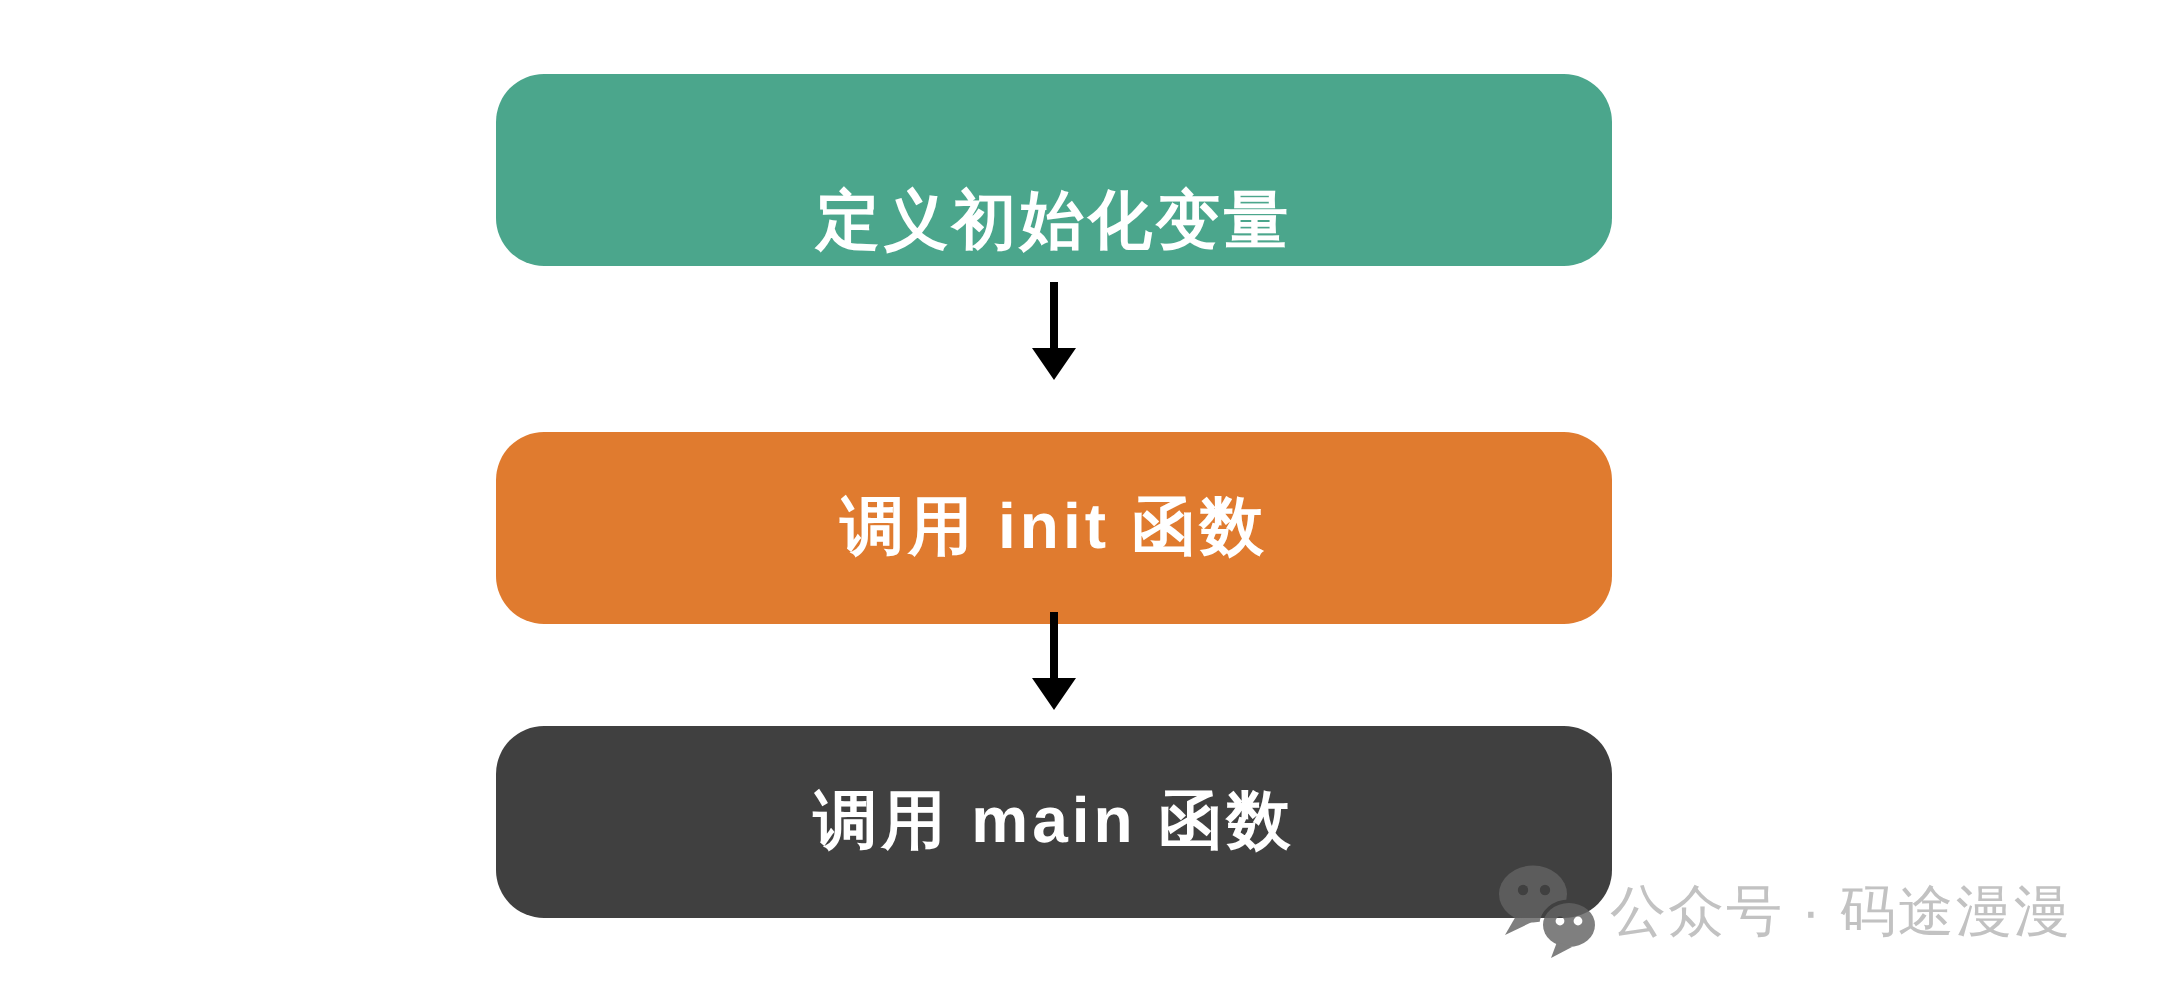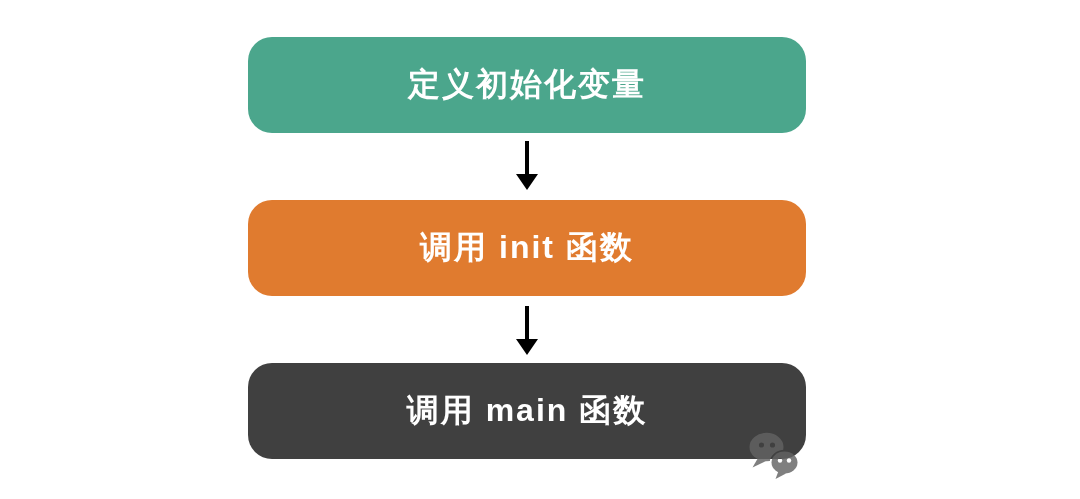--- a/index.html
+++ b/index.html
@@ -21,21 +21,21 @@
     height: 96px;
     border-radius: 24px;
     display: flex;
     align-items: center;
     justify-content: center;
     font-size: 32px;
     font-weight: bold;
     letter-spacing: 2px;
     color: #ffffff;
   }
-  .flow-node.n1 { top: 37px; }
+  .flow-node.n1 { top: 37px; align-items: flex-end; }
   .flow-node.n2 { top: 200px; }
   .flow-node.n3 { top: 363px; }
 
   .arrow {
     position: absolute;
     left: 516px;
     width: 22px;
     display: flex;
     flex-direction: column;
     align-items: center;
@@ -84,21 +84,21 @@
 
   <div class="flow-node n1" style="background-color: rgb(75, 166, 140);">
     <span>定义初始化变量</span>
   </div>
 
   <div class="arrow a1">
     <div class="arrow-line" style="background-color: rgb(0, 0, 0);"></div>
     <div class="arrow-head" style="border-top-color: rgb(0, 0, 0);"></div>
   </div>
 
-  <div class="flow-node n2" style="background-color: rgb(224, 123, 47);">
+  <div class="flow-node n2" style="background-color: rgb(224, 123, 47); margin-top: 16px;">
     <span>调用 init 函数</span>
   </div>
 
   <div class="arrow a2">
     <div class="arrow-line" style="background-color: rgb(0, 0, 0);"></div>
     <div class="arrow-head" style="border-top-color: rgb(0, 0, 0);"></div>
   </div>
 
   <div class="flow-node n3" style="background-color: #404040;">
     <span>调用 main 函数</span>
@@ -124,15 +124,16 @@
       </defs>
       <g mask="url(#bigBubbleMask)" style="fill: rgb(99, 99, 99);">
         <ellipse cx="20.5" cy="17" rx="17" ry="14.2"></ellipse>
         <path d="M12 28 L6.5 37.5 L20 31 Z"></path>
       </g>
       <g mask="url(#smallBubbleMask)" style="fill: rgb(99, 99, 99);">
         <ellipse cx="38.5" cy="32.5" rx="13" ry="11"></ellipse>
         <path d="M32.5 41 L29.5 49 L40 43.5 Z"></path>
       </g>
     </svg>
+    <span class="watermark-text" style="color: rgb(194, 194, 194);">公众号 · 码途漫漫</span>
   </div>
 
 </div>
 
 </body></html>

